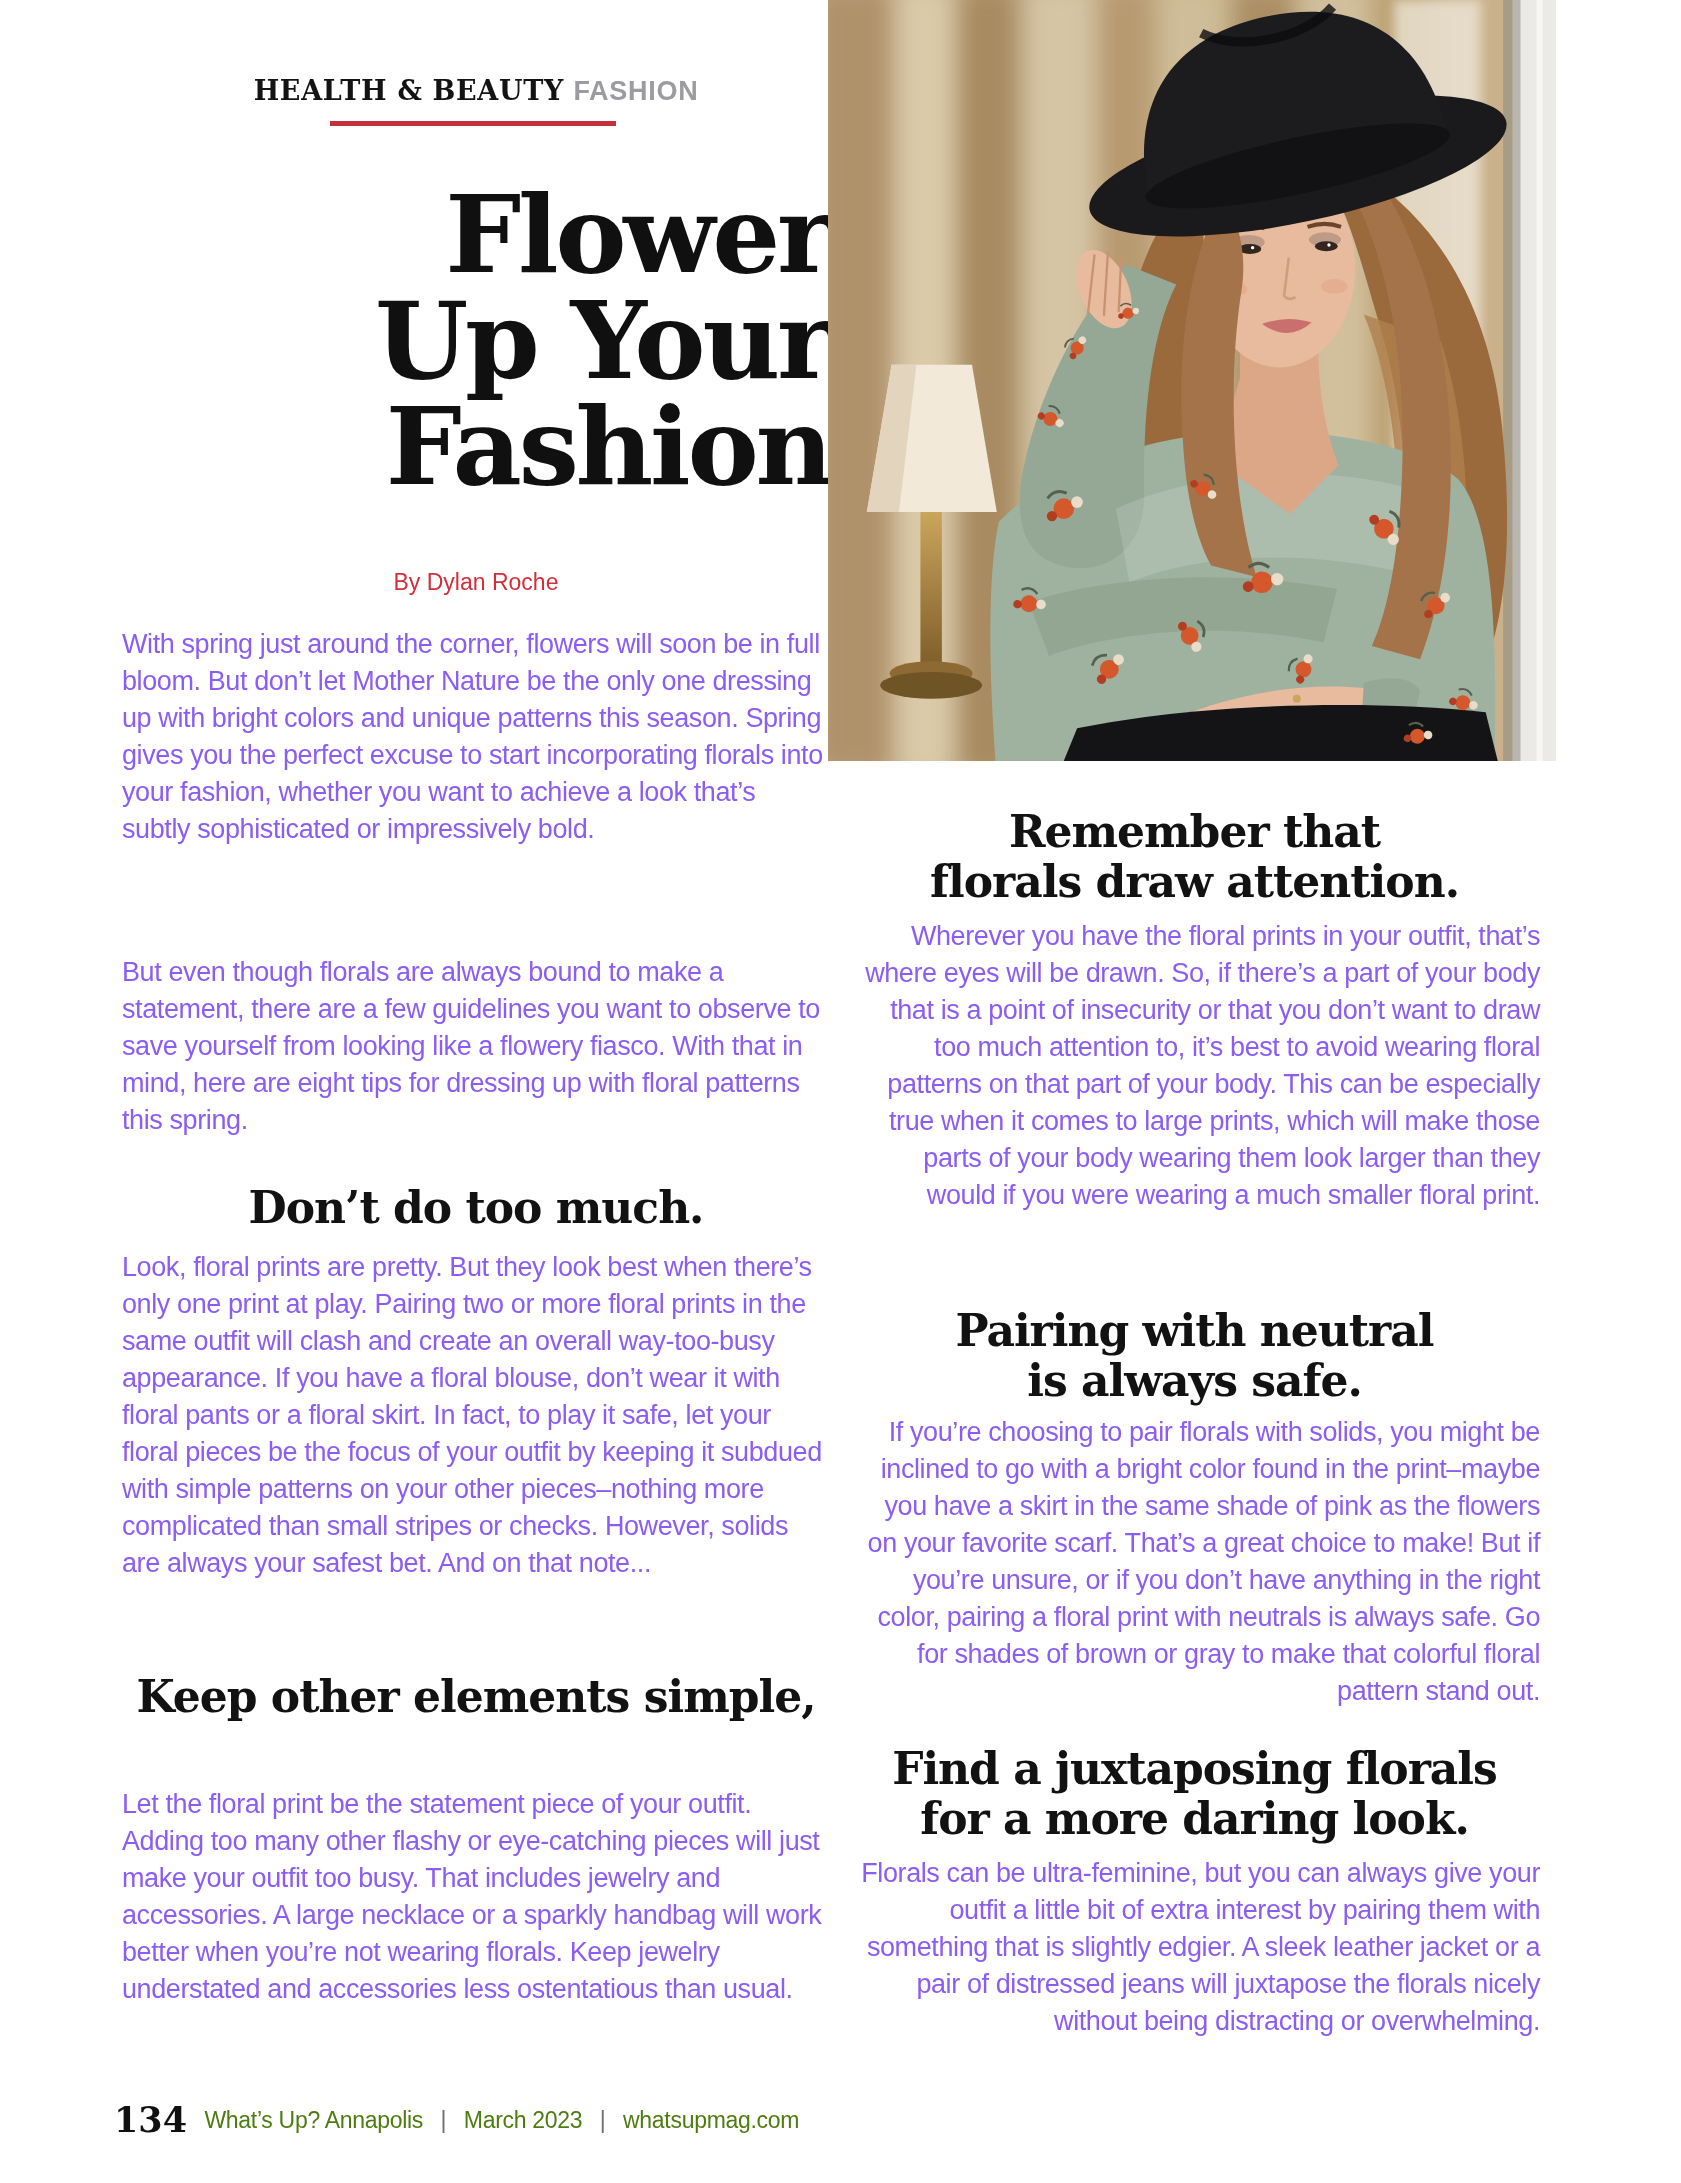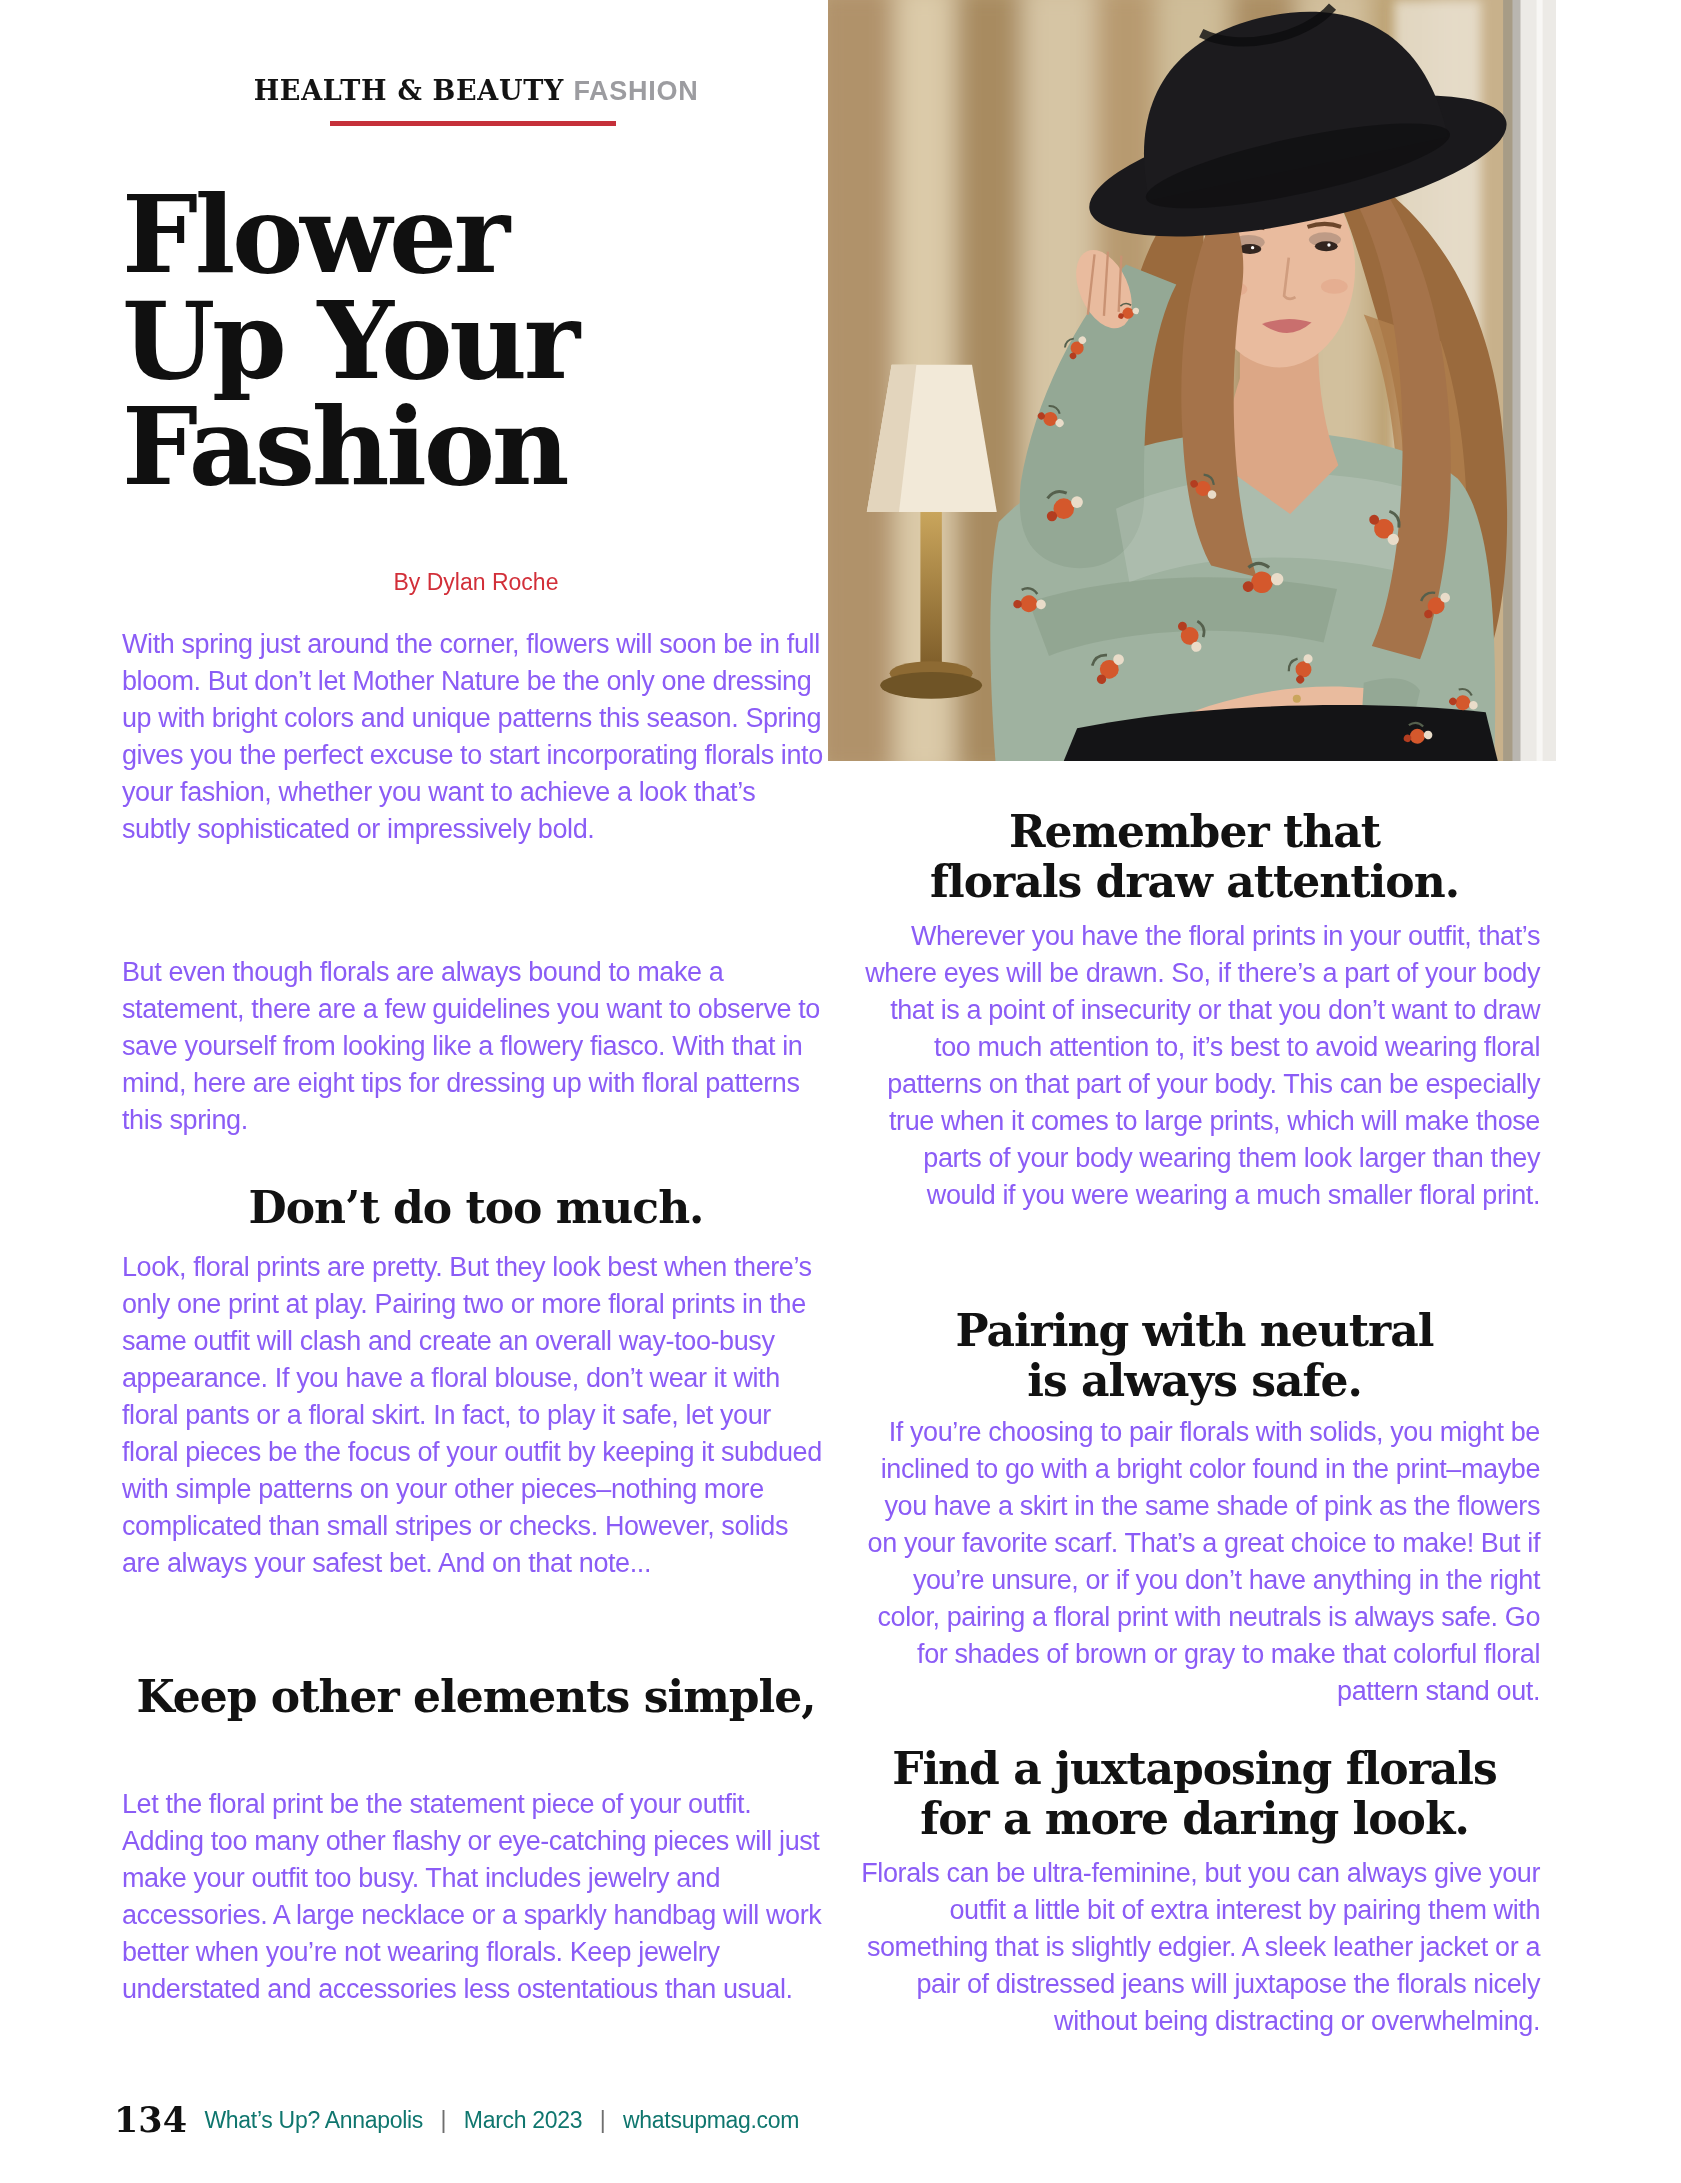--- a/index.html
+++ b/index.html
@@ -7,40 +7,40 @@
        font-family:"Liberation Sans",sans-serif;color:#1b1b1b;}
   .abs{position:absolute;}
   
   .kicker{left:122px;top:75px;width:708px;text-align:center;white-space:nowrap;}
   .kicker-primary{font-family:"DejaVu Serif",serif;font-weight:700;font-size:27px;
       letter-spacing:0.7px;color:#131313;}
   .kicker-secondary{font-family:"Liberation Sans",sans-serif;font-weight:700;font-size:27px;
       letter-spacing:0.7px;color:var(--kicker-secondary-gray,#9c9ca0);margin-left:9.4px;}
   .rule{left:330px;top:121px;width:286px;height:4.7px;background:var(--accent-rule,#c5303a);}
   
-  .title{left:122px;top:182px;width:708px;text-align:left;
+  .title{left:122px;top:182px;width:708px;text-align:right;
       font-family:"DejaVu Serif",serif;font-weight:700;font-size:107px;line-height:106px;
       letter-spacing:-3.3px;color:#101010;}
   .byline{left:122px;top:569px;width:708px;text-align:center;font-weight:400;
       font-size:23px;color:var(--byline-red,#d22f39);}
   
   .body-par{width:708px;font-size:27px;line-height:37px;letter-spacing:-0.4px;color:#8b5cf6;}
   .col-r{left:849px;width:691px;text-align:right;}
   
   .shead{text-align:center;font-family:"DejaVu Serif",serif;font-weight:700;
       font-size:44px;line-height:50px;letter-spacing:-1px;color:#121212;}
   .shead .ln{display:block;}
   
   .photo{left:828px;top:0;width:728px;height:761px;overflow:hidden;}
   .photo svg{display:block;width:100%;height:100%;}
   
   .footer{left:114px;top:2099px;width:1406px;white-space:nowrap;}
   .folio{font-family:"DejaVu Serif",serif;font-weight:700;font-size:35px;color:#111;
       vertical-align:-4px;}
-  .fitem{font-size:23px;color:#0f766e;margin-left:17.4px;letter-spacing:-0.3px;}
+  .fitem{font-size:23px;color:#4d7c0f;margin-left:17.4px;letter-spacing:-0.3px;}
   .fsep{font-size:23px;color:#6f6f6f;margin-left:17.4px;}
 </style>
 </head>
 <body>
 
 <div class="abs kicker">
   <span class="kicker-primary">HEALTH &amp; BEAUTY</span><span class="kicker-secondary">FASHION</span>
 </div>
 <div class="abs rule"></div>
 

